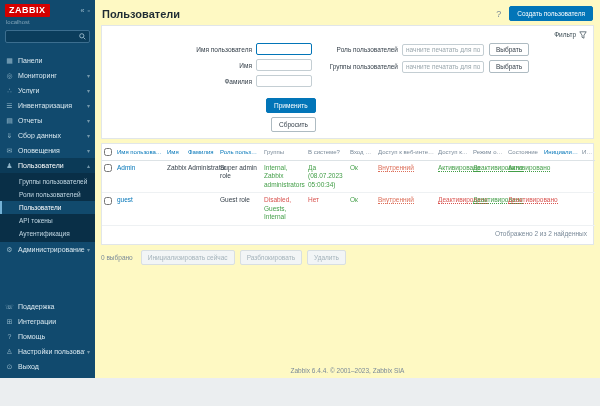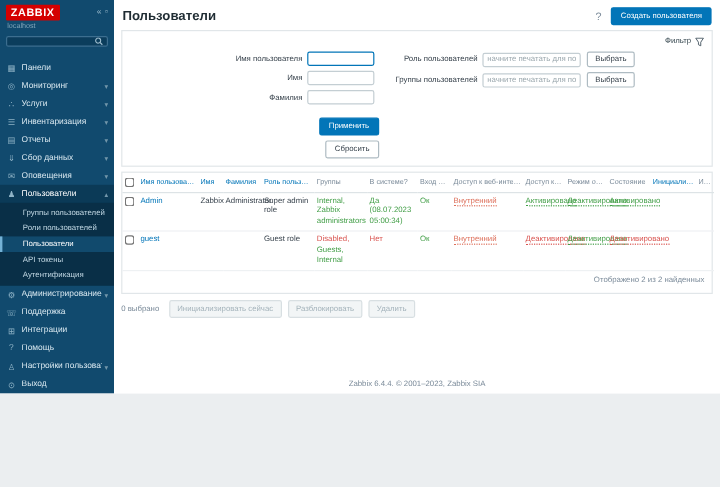--- a/index.html
+++ b/index.html
@@ -1,18 +1,18 @@
 <!DOCTYPE html>
 <html><head>
 <meta charset="utf-8">
 <style>
   * { box-sizing: border-box; margin: 0; padding: 0; }
   html,body { width:600px; height:406px; }
   body { font-family:"Liberation Sans", sans-serif; background:#ebeef0; overflow:hidden; }
-  .screen { position:relative; width:600px; height:328px; overflow:hidden; background:#ffffff; }
+  .screen { position:relative; width:600px; height:378px; overflow:hidden; background:#fef9c3; }
 
   
   .sidebar { position:absolute; left:0; top:0; bottom:0; width:95px; background:#114a6e; color:#d9e8f0; display:flex; flex-direction:column; }
   .logo-row { display:flex; align-items:center; padding:4px 5px 0 5px; }
   .logo { background:#d40000; color:#fff; font-weight:bold; font-size:9px; letter-spacing:.5px; padding:1px 4px 2px; border-radius:1px; }
   .logo-sp { flex:1; }
   .sb-top-icon { color:#9dbccd; font-size:7px; line-height:8px; margin-left:3px; cursor:pointer; }
   .host { font-size:6px; color:#7fa3b8; padding:2px 6px 0; }
   .sb-search { margin:5px 5px 4px; height:13px; background:#0b3d5c; border:1px solid #3c6e8f; border-radius:2px; display:flex; align-items:center; }
   .sb-search input { flex:1; background:transparent; border:none; outline:none; color:#d9e8f0; font-size:6.5px; padding:0 3px; min-width:0; }

